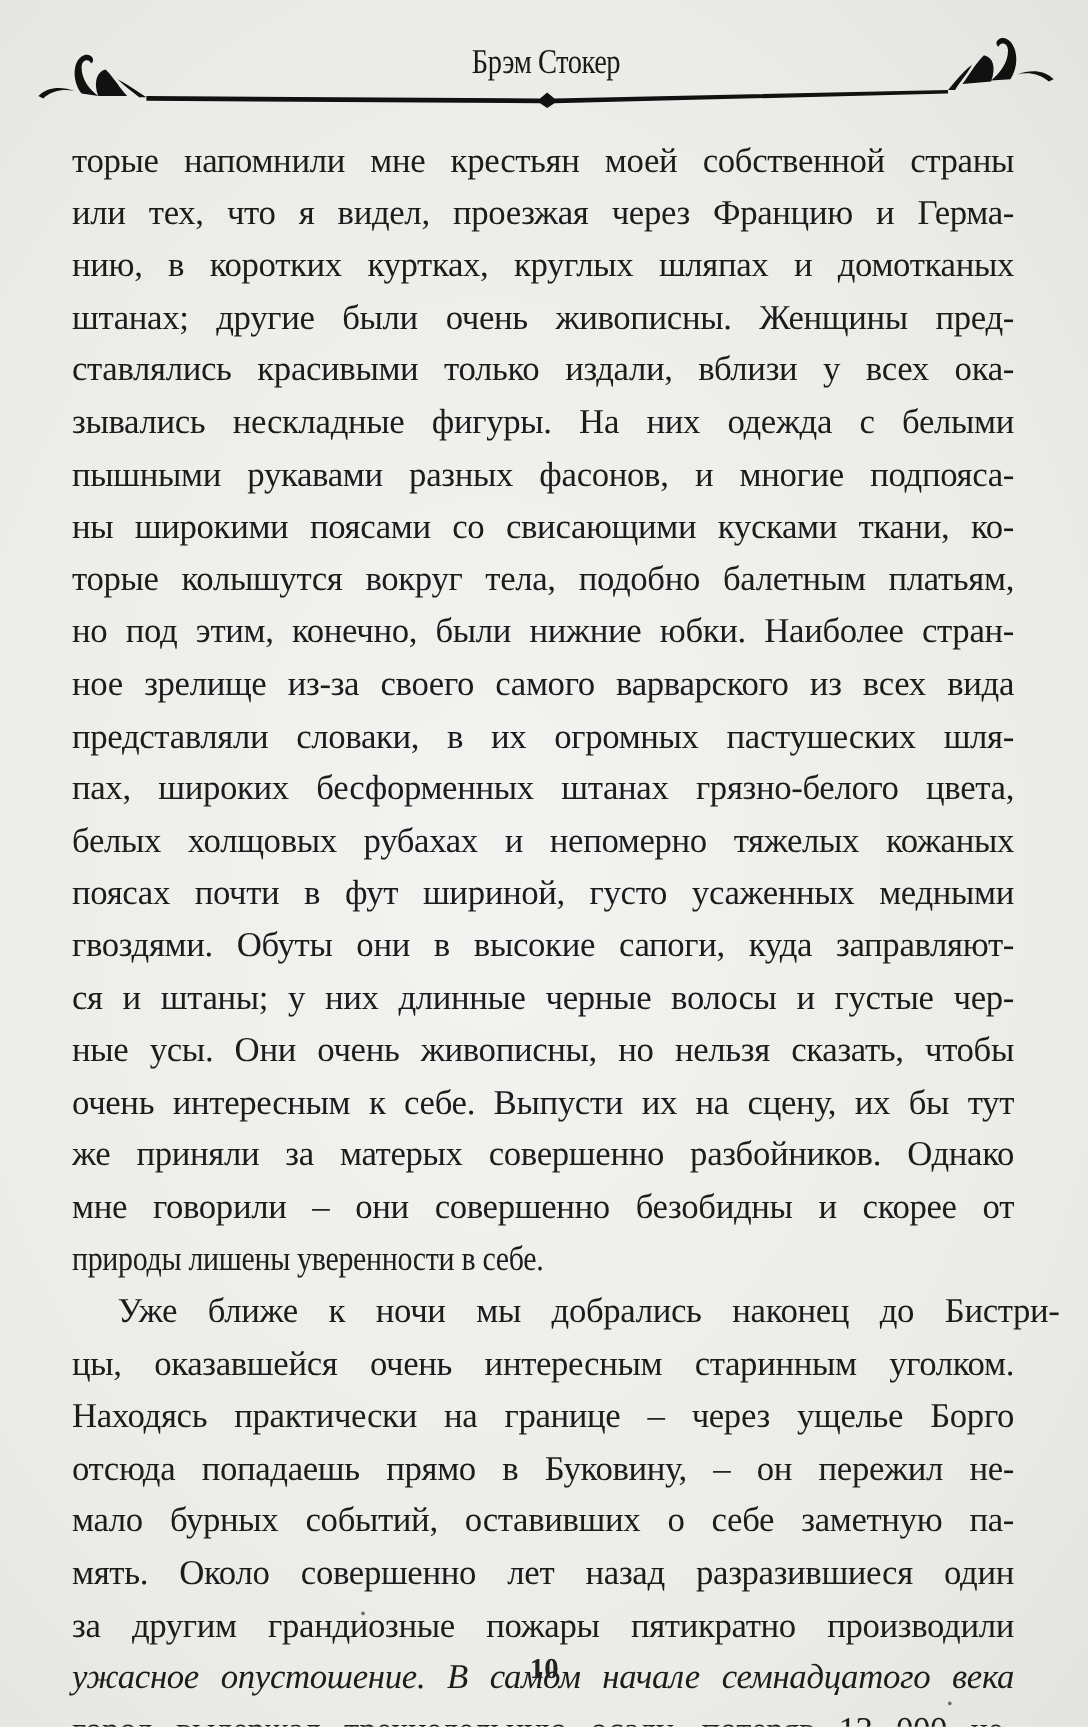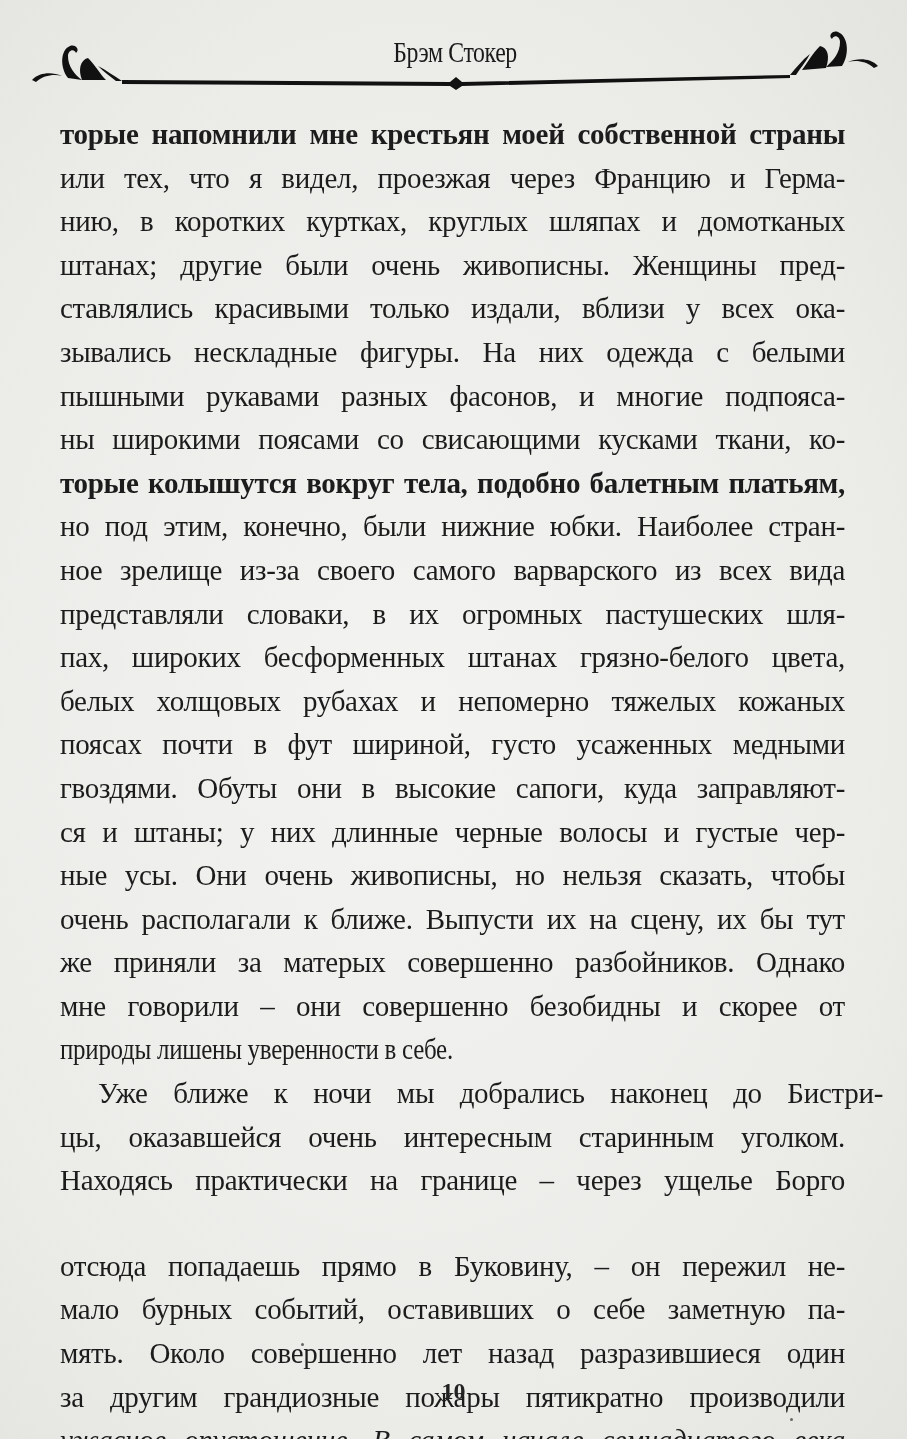--- a/index.html
+++ b/index.html
@@ -103,48 +103,48 @@
       <path d="M848,46 C840,38 828,38 818,42 C826,40 836,41 844,48 Z" fill="#111"></path>
       <path d="M812,46 C820,34 818,16 808,12 C802,10 798,16 802,19 C804,14 810,16 810,22 C810,32 804,40 796,47 Z" fill="#111"></path>
       <path d="M796,48 C800,36 798,28 790,26 C782,34 778,42 772,50 Z" fill="#111"></path>
       <path d="M780,34 C772,40 766,48 760,55 L766,55 C770,48 776,42 780,34 Z" fill="#111"></path>
     </svg>
     <div class="header-title">Брэм Стокер</div>
   </div>
 
   <div class="body-text" id="body-text">
       <div>
-        <span class="line" style="display: block; width: 785px; transform: scaleX(1); font-weight: bold;">торые напомнили мне крестьян моей собственной страны</span>
+        <span class="line" style="display: block; width: 785px; transform: scaleX(1);">торые напомнили мне крестьян моей собственной страны</span>
         <span class="line" style="display: block; width: 785px; transform: scaleX(1);">или тех, что я видел, проезжая через Францию и Герма-</span>
         <span class="line" style="display: block; width: 785px; transform: scaleX(1);">нию, в коротких куртках, круглых шляпах и домотканых</span>
         <span class="line" style="display: block; width: 785px; transform: scaleX(1);">штанах; другие были очень живописны. Женщины пред-</span>
         <span class="line" style="display: block; width: 785px; transform: scaleX(1);">ставлялись красивыми только издали, вблизи у всех ока-</span>
         <span class="line" style="display: block; width: 785px; transform: scaleX(1);">зывались нескладные фигуры. На них одежда с белыми</span>
         <span class="line" style="display: block; width: 785px; transform: scaleX(1);">пышными рукавами разных фасонов, и многие подпояса-</span>
         <span class="line" style="display: block; width: 785px; transform: scaleX(1);">ны широкими поясами со свисающими кусками ткани, ко-</span>
-        <span class="line" style="display: block; width: 785px; transform: scaleX(1); font-weight: bold;">торые колышутся вокруг тела, подобно балетным платьям,</span>
+        <span class="line" style="display: block; width: 785px; transform: scaleX(1);">торые колышутся вокруг тела, подобно балетным платьям,</span>
         <span class="line" style="display: block; width: 785px; transform: scaleX(1);">но под этим, конечно, были нижние юбки. Наиболее стран-</span>
         <span class="line" style="display: block; width: 785px; transform: scaleX(1);">ное зрелище из-за своего самого варварского из всех вида</span>
         <span class="line" style="display: block; width: 785px; transform: scaleX(1);">представляли словаки, в их огромных пастушеских шля-</span>
         <span class="line" style="display: block; width: 785px; transform: scaleX(1);">пах, широких бесформенных штанах грязно-белого цвета,</span>
         <span class="line" style="display: block; width: 785px; transform: scaleX(1);">белых холщовых рубахах и непомерно тяжелых кожаных</span>
         <span class="line" style="display: block; width: 785px; transform: scaleX(1);">поясах почти в фут шириной, густо усаженных медными</span>
         <span class="line" style="display: block; width: 785px; transform: scaleX(1); font-family: Liberation Serif, serif;">гвоздями. Обуты они в высокие сапоги, куда заправляют-</span>
         <span class="line" style="display: block; width: 785px; transform: scaleX(1);">ся и штаны; у них длинные черные волосы и густые чер-</span>
         <span class="line" style="display: block; width: 785px; transform: scaleX(1);">ные усы. Они очень живописны, но нельзя сказать, чтобы</span>
-        <span class="line" style="display: block; width: 785px; transform: scaleX(1);">очень располагали к ближе. Выпусти их на сцену, их бы тут</span>
+        <span class="line" style="display: block; width: 785px; transform: scaleX(1);">очень интересным к себе. Выпусти их на сцену, их бы тут</span>
         <span class="line" style="display: block; width: 785px; transform: scaleX(1);">же приняли за матерых совершенно разбойников. Однако</span>
         <span class="line" style="display: block; width: 785px; transform: scaleX(1);">мне говорили – они совершенно безобидны и скорее от</span>
         <span class="line last" style="display: block; width: auto; transform: scaleX(0.86);">природы лишены уверенности в себе.</span>
       </div>
       <div>
         <span class="line indent" style="display: block; width: 785px; transform: scaleX(1);">Уже ближе к ночи мы добрались наконец до Бистри-</span>
         <span class="line" style="display: block; width: 785px; transform: scaleX(1);">цы, оказавшейся очень интересным старинным уголком.</span>
         <span class="line" style="display: block; width: 785px; transform: scaleX(1);">Находясь практически на границе – через ущелье Борго</span>
-        <span class="line" style="display: block; width: 785px; transform: scaleX(1); margin-top: 42px;">отсюда попадаешь прямо в Буковину, – он пережил не-</span>
+        <span class="line" style="display: block; width: 785px; transform: scaleX(1);">отсюда попадаешь прямо в Буковину, – он пережил не-</span>
         <span class="line" style="display: block; width: 785px; transform: scaleX(1);">мало бурных событий, оставивших о себе заметную па-</span>
         <span class="line" style="display: block; width: 785px; transform: scaleX(1);">мять. Около совершенно лет назад разразившиеся один</span>
         <span class="line" style="display: block; width: 785px; transform: scaleX(1);">за другим грандиозные пожары пятикратно производили</span>
         <span class="line" style="display: block; width: 785px; transform: scaleX(1); font-style: italic;">ужасное опустошение. В самом начале семнадцатого века</span>
         <span class="line" style="display: block; width: 785px; transform: scaleX(1);">город выдержал трехнедельную осаду, потеряв 13 000 че-</span>
       </div>
     </div>
 
   <div class="page-number">10</div>
 

